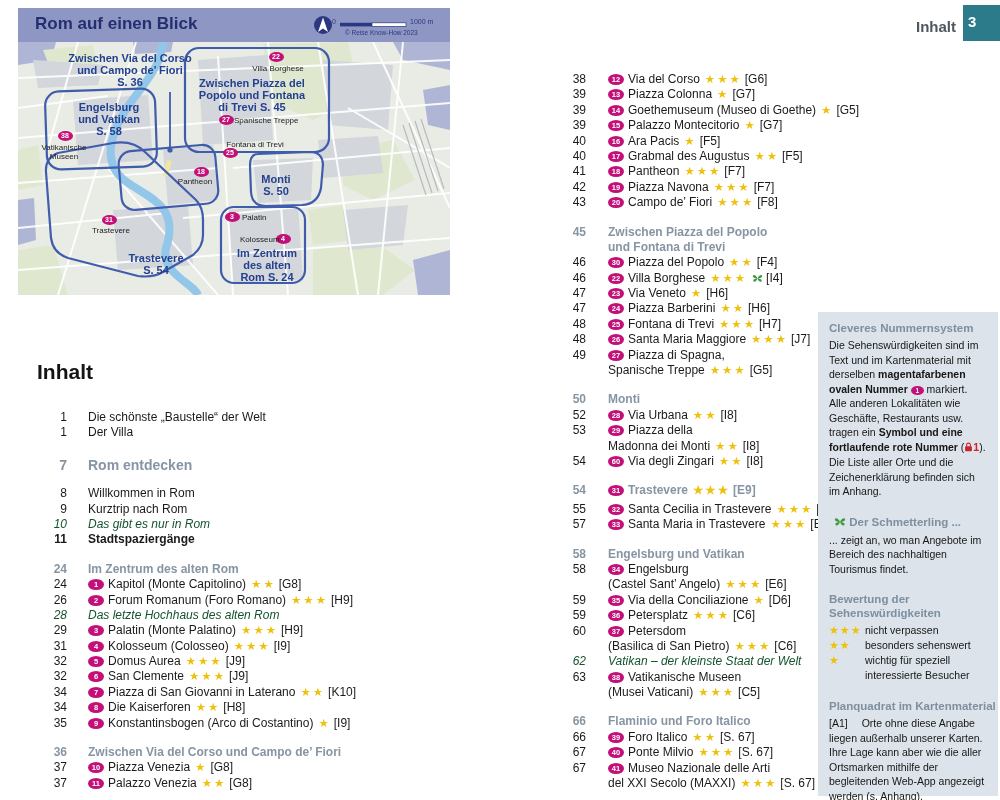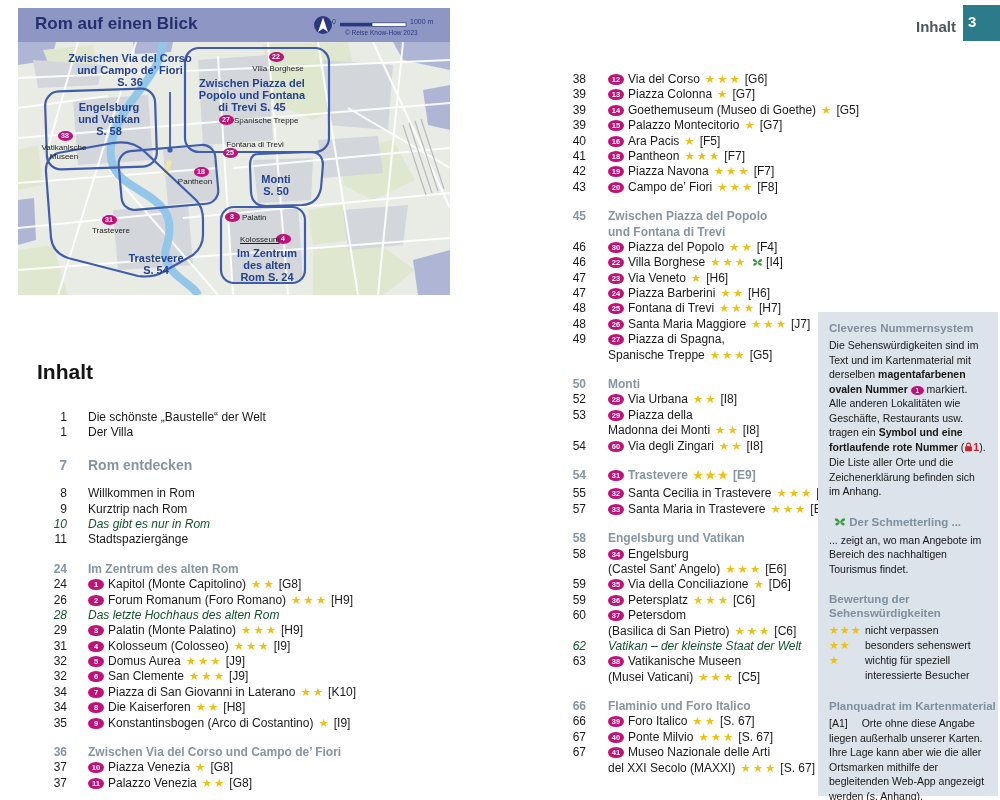--- a/index.html
+++ b/index.html
@@ -33,21 +33,21 @@
   .badge{display:inline-block;width:16px;height:11px;border-radius:50%;background:#c31078;
      color:#fff;font-size:7.5px;font-weight:bold;text-align:center;line-height:11px;
      vertical-align:1px;margin-right:4px;}
   .stars{color:#eec10e;font-size:11.5px;letter-spacing:2px;margin-left:5px;}
   .grid{margin-left:3px;}
   .section{color:#8795a3;font-weight:bold;margin-top:14px;}
   .section.cont{margin-top:0;}
   .major{font-size:14px;margin-top:17px;margin-bottom:13px;}
   .sectionbadge{color:#8795a3;font-weight:bold;margin-top:14px;margin-bottom:3px;}
   .feature{color:#14532d;font-style:italic;}
-  .boldrow{font-weight:normal;}
+  .boldrow{font-weight:bold;}
   .bfly{margin-left:5px;vertical-align:-1px;display:inline-block;}
   
   #sidebar{position:absolute;left:818px;top:312px;width:180px;height:484px;background:#dce3ea;
      box-sizing:border-box;padding:9px 11px;}
   .sb-section{margin-bottom:16px;}
   .sb-title{color:#7d8fa0;font-weight:bold;font-size:11.5px;line-height:14px;white-space:nowrap;margin-bottom:3px;}
   .sb-title.wrap{white-space:normal;}
   .sb-body{font-size:10.5px;line-height:14.5px;color:#161616;}
   .sb-body b{font-weight:bold;}
   .badge-sm{display:inline-block;width:13px;height:9px;border-radius:50%;background:#c31078;
@@ -195,21 +195,21 @@
       </div>
       <div class="map-badge" style="left: 204.5px; top: 140px;">25</div>
       <div class="map-place-label" style="left: 192px; width: 90px; text-align: center; top: 132px;">Fontana di Trevi</div>
       <div class="map-badge" style="left: 175.5px; top: 159px;">18</div>
       <div class="map-place-label" style="left: 132px; width: 90px; text-align: center; top: 169px;">Pantheon</div>
       <div class="map-badge" style="left: 83.5px; top: 207px;">31</div>
       <div class="map-place-label" style="left: 48px; width: 90px; text-align: center; top: 218px;">Trastevere</div>
       <div class="map-badge" style="left: 206.5px; top: 204px;">3</div>
       <div class="map-place-label" style="left: 224px; top: 205px;">Palatin</div>
       <div class="map-badge" style="left: 257.5px; top: 226px;">4</div>
-      <div class="map-place-label" style="left: 222px; top: 227px; text-decoration: underline;">Kolosseum</div>
+      <div class="map-place-label" style="left: 222px; top: 227px;">Kolosseum</div>
     </div>
 </div>
 
 <div id="top-label">Inhalt</div>
 <div id="page-num-box">
   <span>3</span>
 </div>
 
 <div id="left-heading">Inhalt</div>
 <div id="col-left" class="toc-col">
@@ -234,20 +234,21 @@
     <div class="row section"><span class="pg">36</span><span class="txt"><span class="lbl">Zwischen Via del Corso und Campo de’ Fiori</span></span></div>
     <div class="row"><span class="pg">37</span><span class="txt"><span class="badge">10</span><span class="lbl">Piazza Venezia</span><span class="stars">★</span><span class="grid">[G8]</span></span></div>
     <div class="row"><span class="pg">37</span><span class="txt"><span class="badge">11</span><span class="lbl">Palazzo Venezia</span><span class="stars">★★</span><span class="grid">[G8]</span></span></div>
   </div>
 <div id="col-mid" class="toc-col">
     <div class="row"><span class="pg">38</span><span class="txt"><span class="badge">12</span><span class="lbl">Via del Corso</span><span class="stars">★★★</span><span class="grid">[G6]</span></span></div>
     <div class="row"><span class="pg">39</span><span class="txt"><span class="badge">13</span><span class="lbl">Piazza Colonna</span><span class="stars">★</span><span class="grid">[G7]</span></span></div>
     <div class="row"><span class="pg">39</span><span class="txt"><span class="badge">14</span><span class="lbl">Goethemuseum (Museo di Goethe)</span><span class="stars">★</span><span class="grid">[G5]</span></span></div>
     <div class="row"><span class="pg">39</span><span class="txt"><span class="badge">15</span><span class="lbl">Palazzo Montecitorio</span><span class="stars">★</span><span class="grid">[G7]</span></span></div>
     <div class="row"><span class="pg">40</span><span class="txt"><span class="badge">16</span><span class="lbl">Ara Pacis</span><span class="stars">★</span><span class="grid">[F5]</span></span></div>
+    <div class="row"><span class="pg">40</span><span class="txt"><span class="badge">17</span><span class="lbl">Grabmal des Augustus</span><span class="stars">★★</span><span class="grid">[F5]</span></span></div>
     <div class="row"><span class="pg">41</span><span class="txt"><span class="badge">18</span><span class="lbl">Pantheon</span><span class="stars">★★★</span><span class="grid">[F7]</span></span></div>
     <div class="row"><span class="pg">42</span><span class="txt"><span class="badge">19</span><span class="lbl">Piazza Navona</span><span class="stars">★★★</span><span class="grid">[F7]</span></span></div>
     <div class="row"><span class="pg">43</span><span class="txt"><span class="badge">20</span><span class="lbl">Campo de’ Fiori</span><span class="stars">★★★</span><span class="grid">[F8]</span></span></div>
     <div class="row section"><span class="pg">45</span><span class="txt"><span class="lbl">Zwischen Piazza del Popolo</span></span></div>
     <div class="row section cont"><span class="pg"></span><span class="txt"><span class="lbl">und Fontana di Trevi</span></span></div>
     <div class="row"><span class="pg">46</span><span class="txt"><span class="badge">30</span><span class="lbl">Piazza del Popolo</span><span class="stars">★★</span><span class="grid">[F4]</span></span></div>
     <div class="row"><span class="pg">46</span><span class="txt"><span class="badge">22</span><span class="lbl">Villa Borghese</span><span class="stars">★★★</span><span class="bfly"><svg width="11" height="9" viewBox="0 0 11 9">
             <path fill="#3e9a3f" d="M5.5,4.5 C4.2,1.2 1.2,0.2 0.8,2 C0.5,3.5 2.8,4.4 5.5,4.5 C2.8,4.6 0.9,5.3 1.3,6.9 C1.8,8.7 4.4,7.6 5.5,4.5 Z"></path>
             <path fill="#3e9a3f" d="M5.5,4.5 C6.8,1.2 9.8,0.2 10.2,2 C10.5,3.5 8.2,4.4 5.5,4.5 C8.2,4.6 10.1,5.3 9.7,6.9 C9.2,8.7 6.6,7.6 5.5,4.5 Z"></path>
           </svg></span><span class="grid">[I4]</span></span></div>

